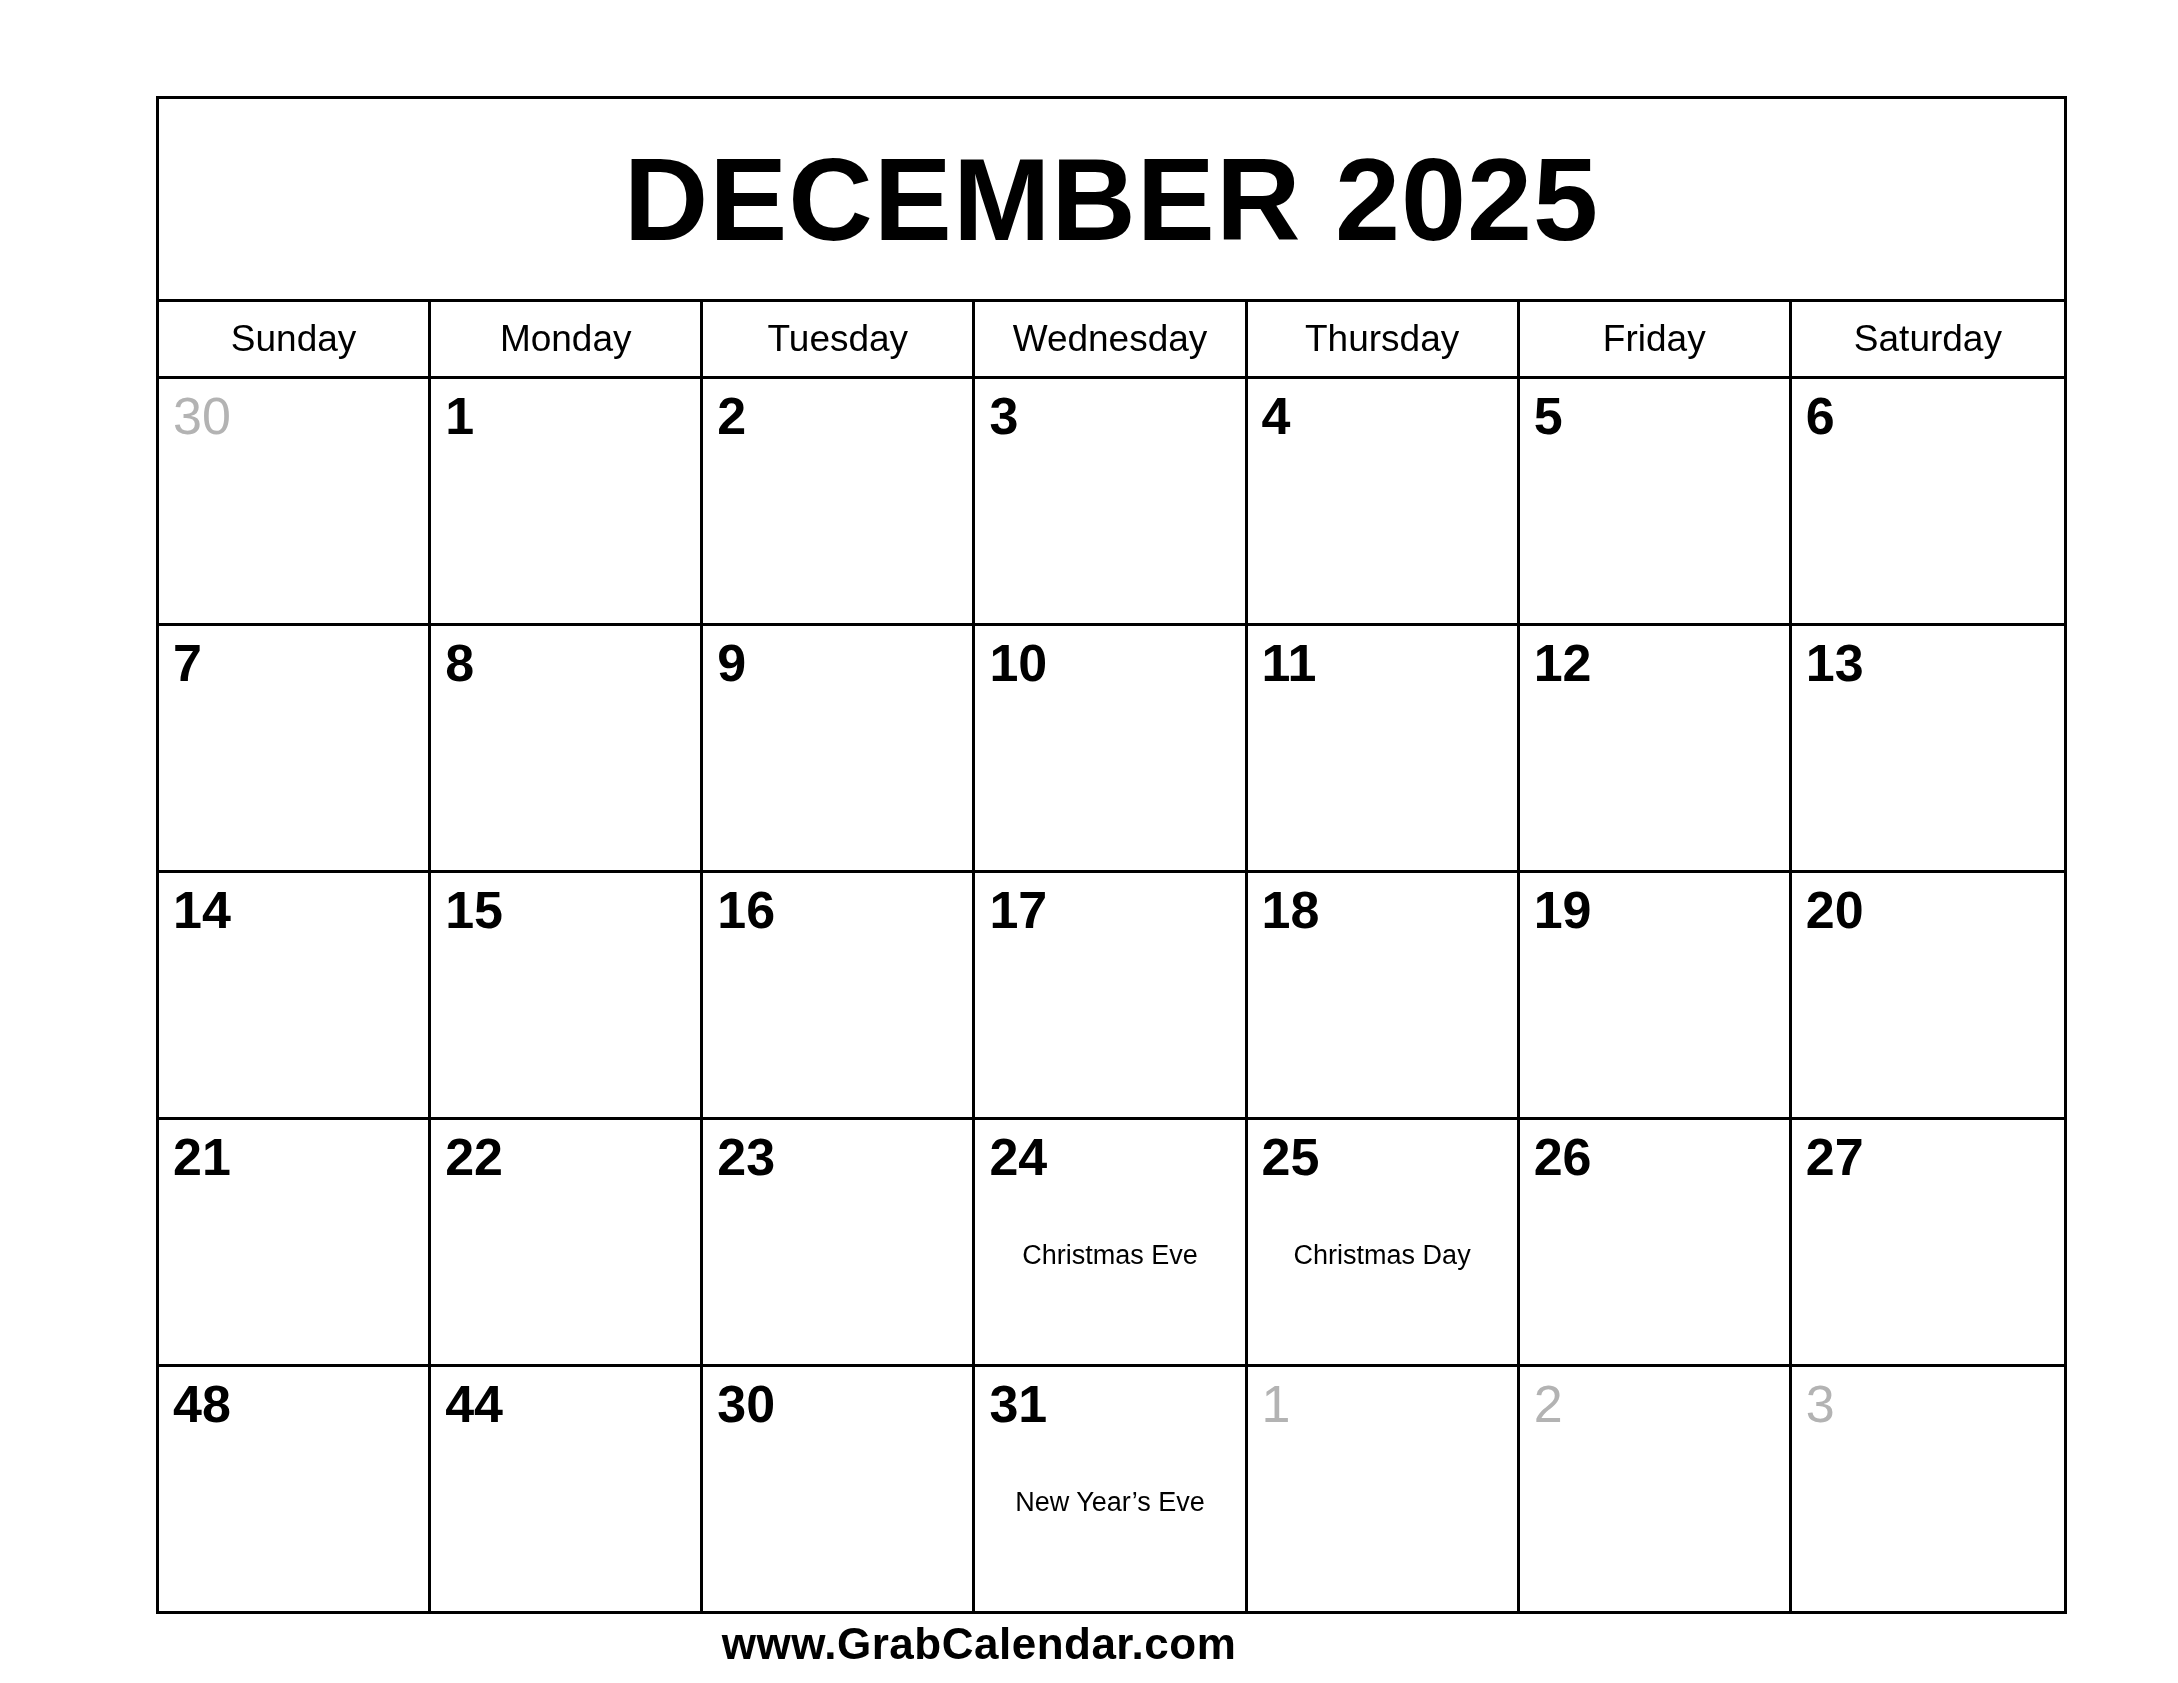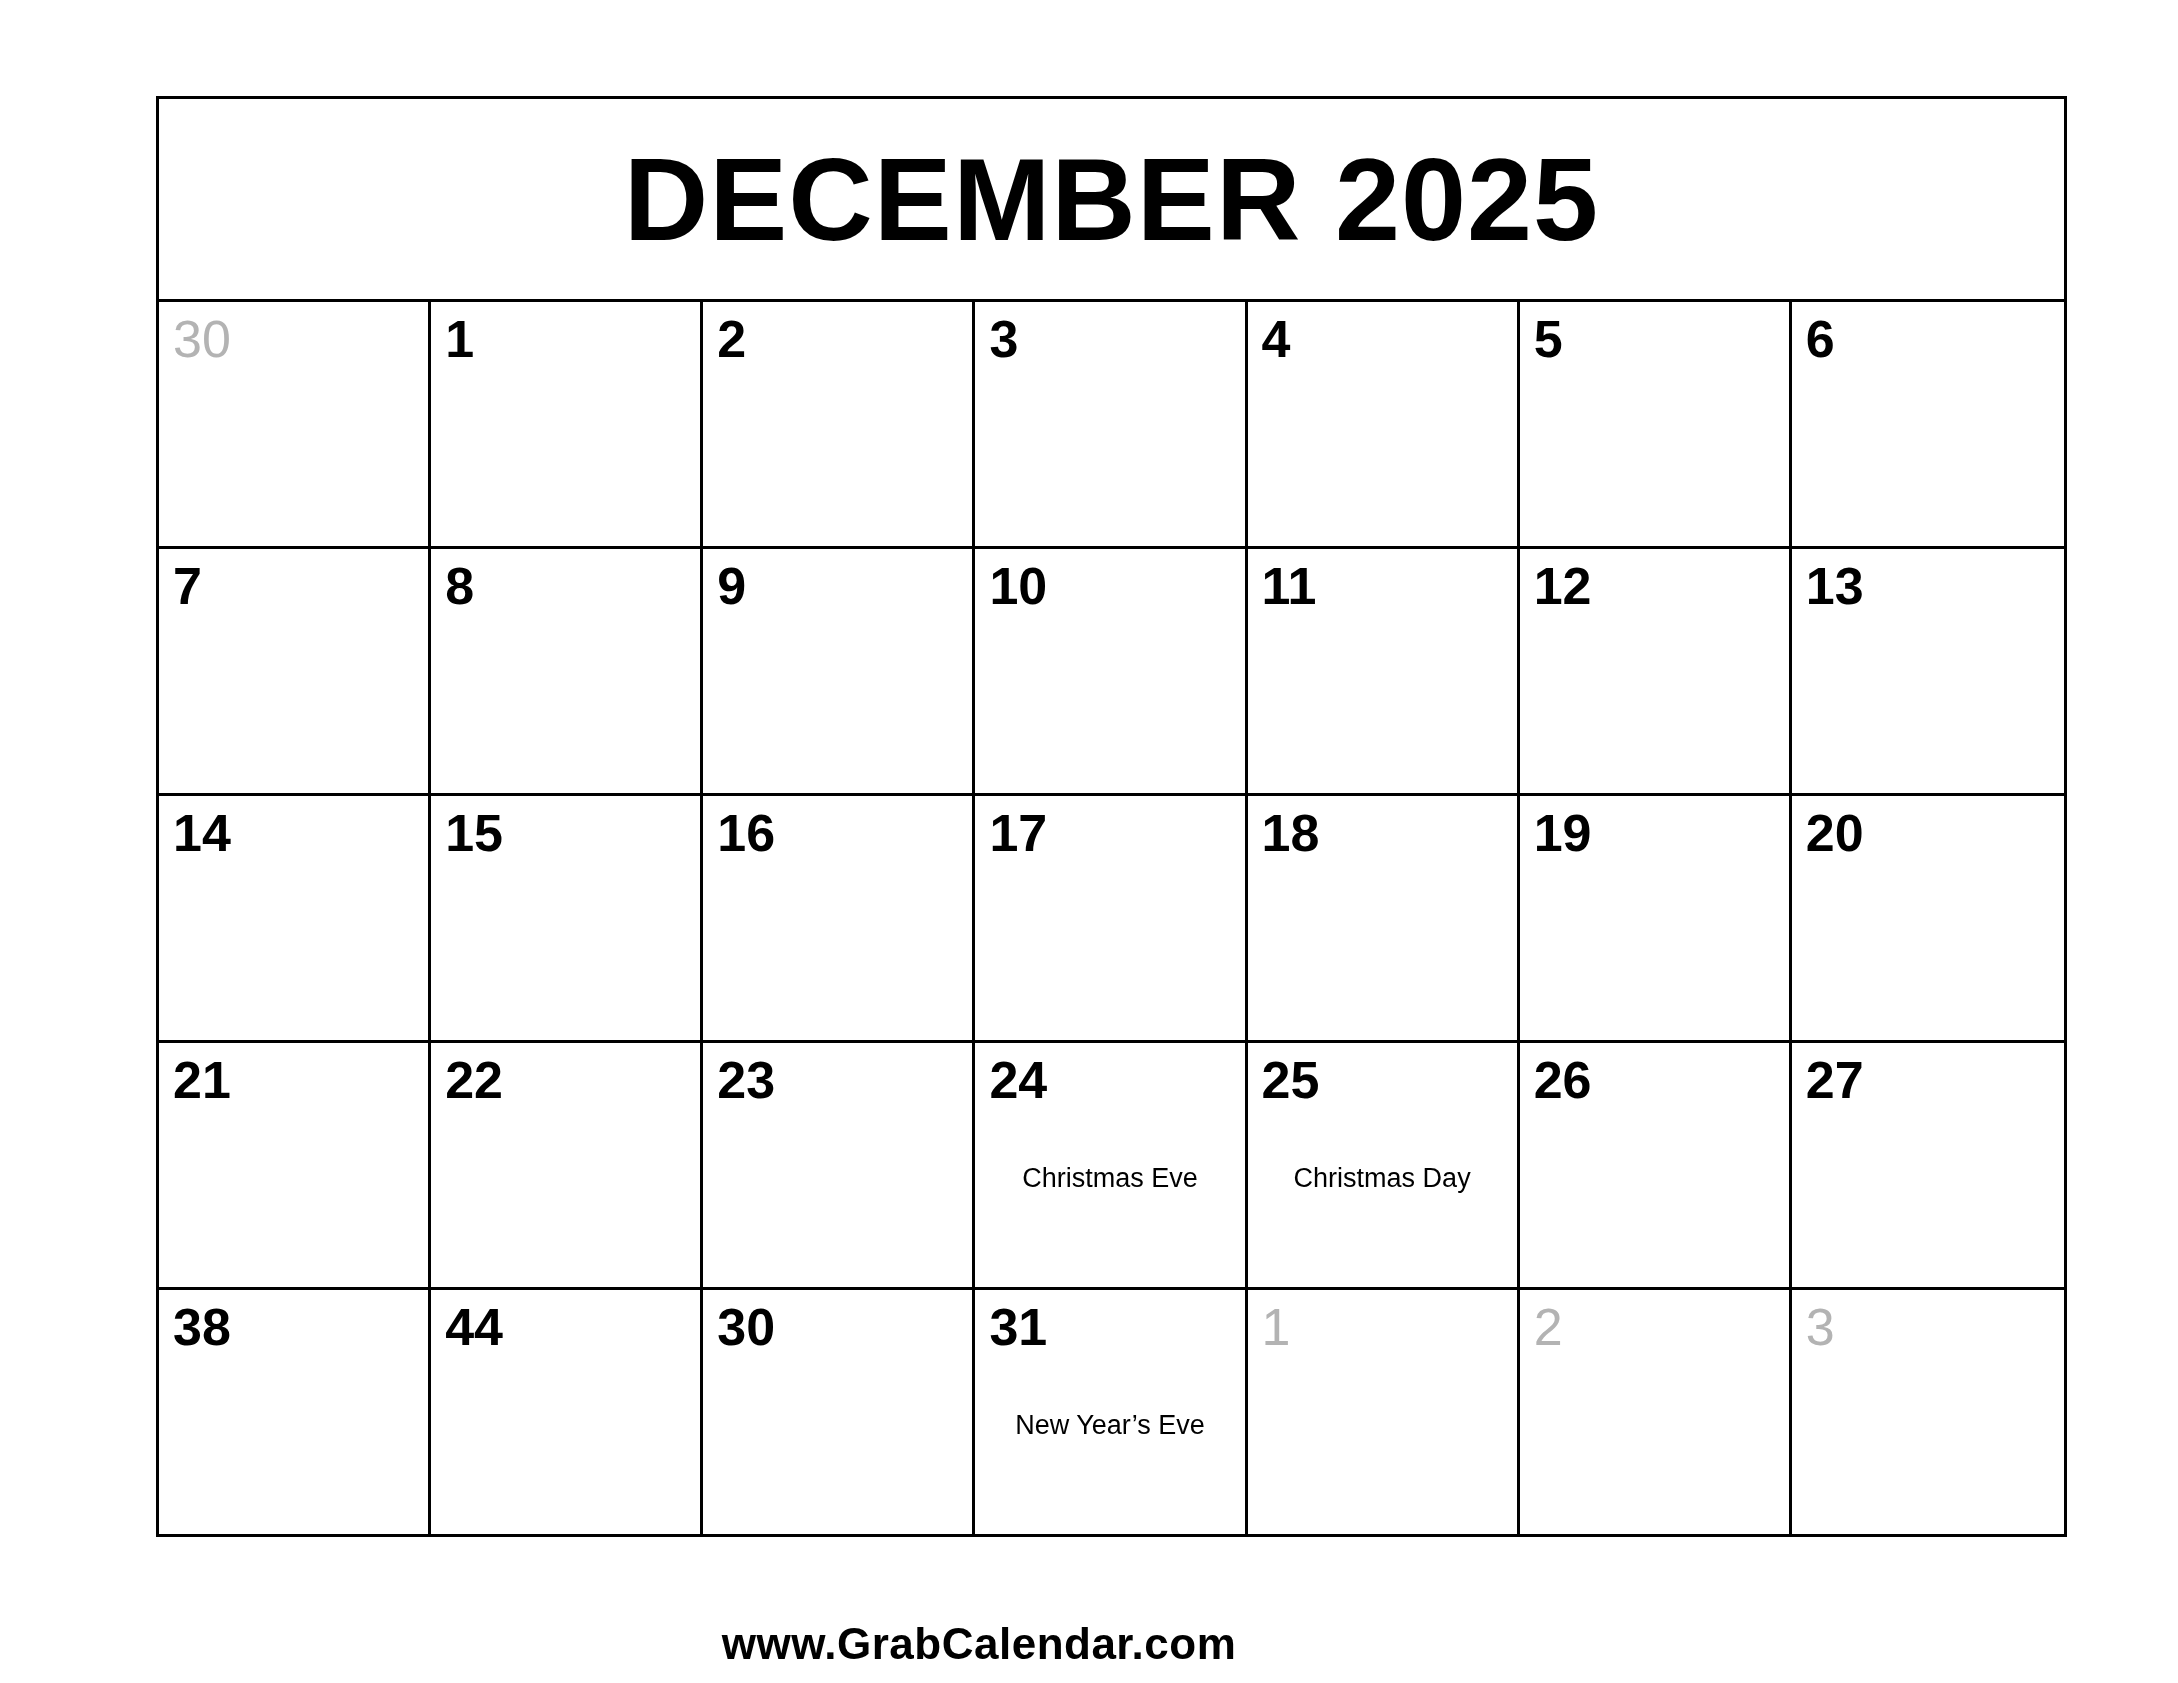--- a/index.html
+++ b/index.html
@@ -116,20 +116,29 @@
 <body>
 
 <div class="page">
 
   <div class="calendar">
 
     <div class="title-bar">
       <div class="title-text">DECEMBER 2025</div>
     </div>
 
+    <div class="weekday-row">
+      <div class="weekday-cell">Sunday</div>
+      <div class="weekday-cell">Monday</div>
+      <div class="weekday-cell">Tuesday</div>
+      <div class="weekday-cell">Wednesday</div>
+      <div class="weekday-cell">Thursday</div>
+      <div class="weekday-cell">Friday</div>
+      <div class="weekday-cell">Saturday</div>
+    </div>
 
     <div class="week-row">
       <div class="day-cell other">
         <div class="day-num">30</div>
         <div class="event"></div>
       </div>
       <div class="day-cell">
         <div class="day-num">1</div>
         <div class="event"></div>
       </div>
@@ -243,21 +252,21 @@
         <div class="event"></div>
       </div>
       <div class="day-cell">
         <div class="day-num">27</div>
         <div class="event"></div>
       </div>
     </div>
 
     <div class="week-row">
       <div class="day-cell">
-        <div class="day-num">38</div>
+        <div class="day-num">48</div>
         <div class="event"></div>
       </div>
       <div class="day-cell">
         <div class="day-num">44</div>
         <div class="event"></div>
       </div>
       <div class="day-cell">
         <div class="day-num">30</div>
         <div class="event"></div>
       </div>

